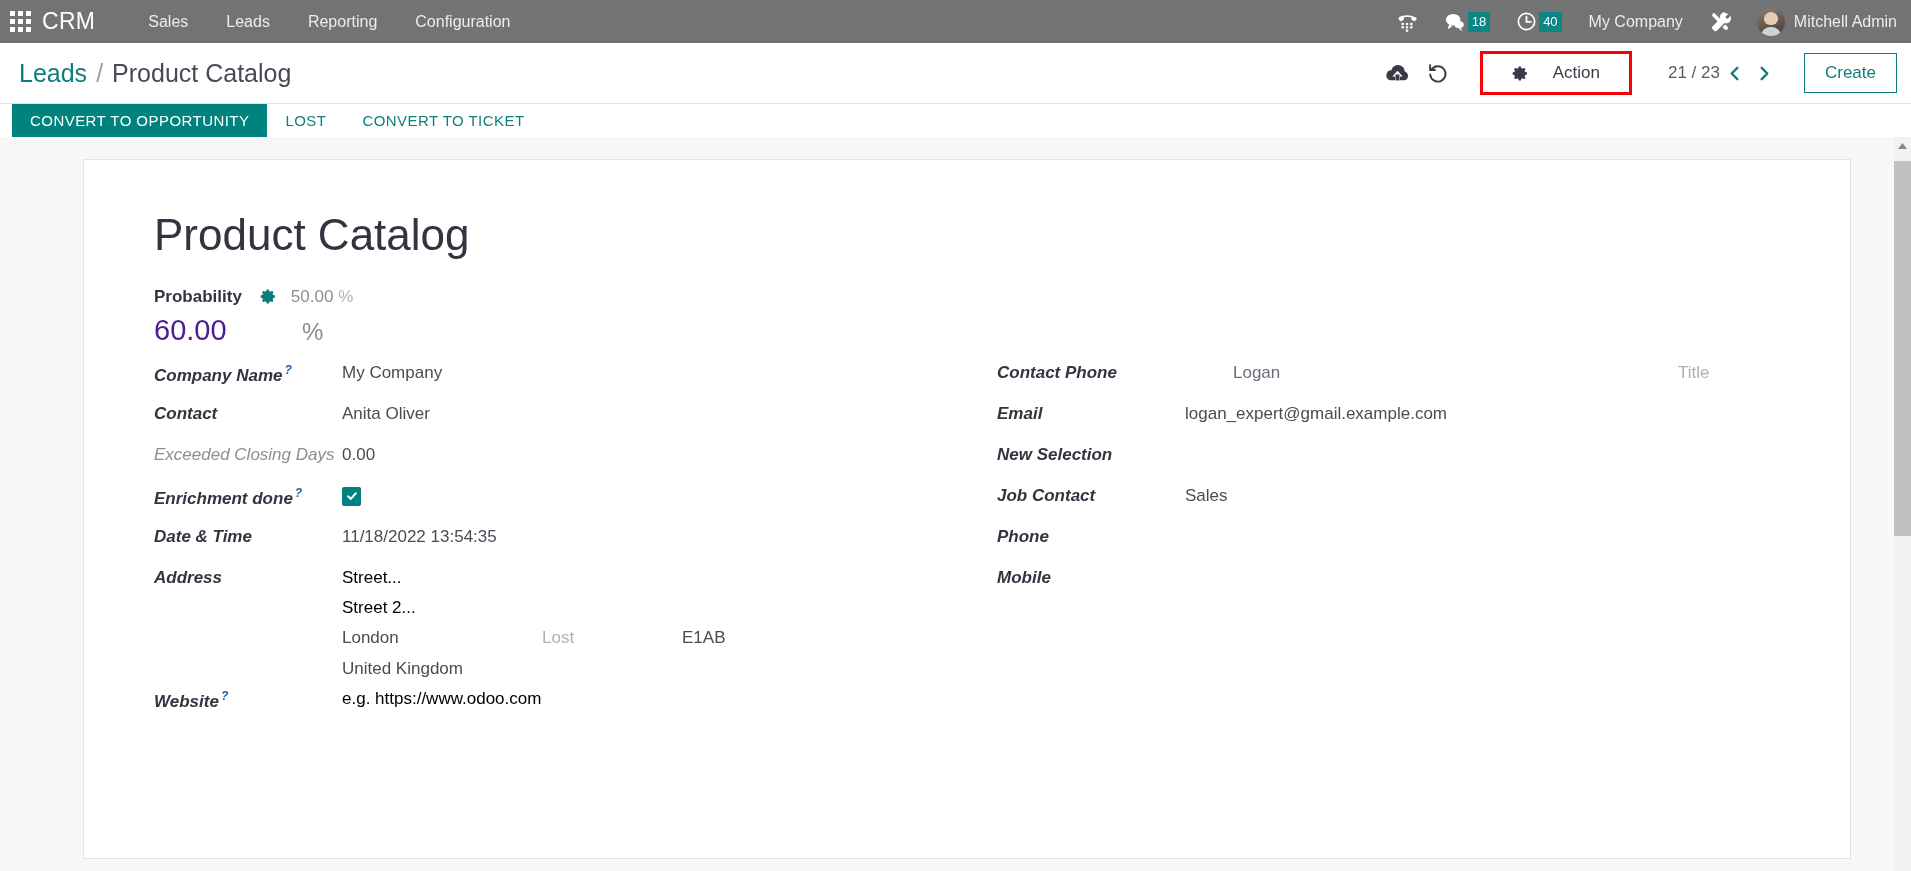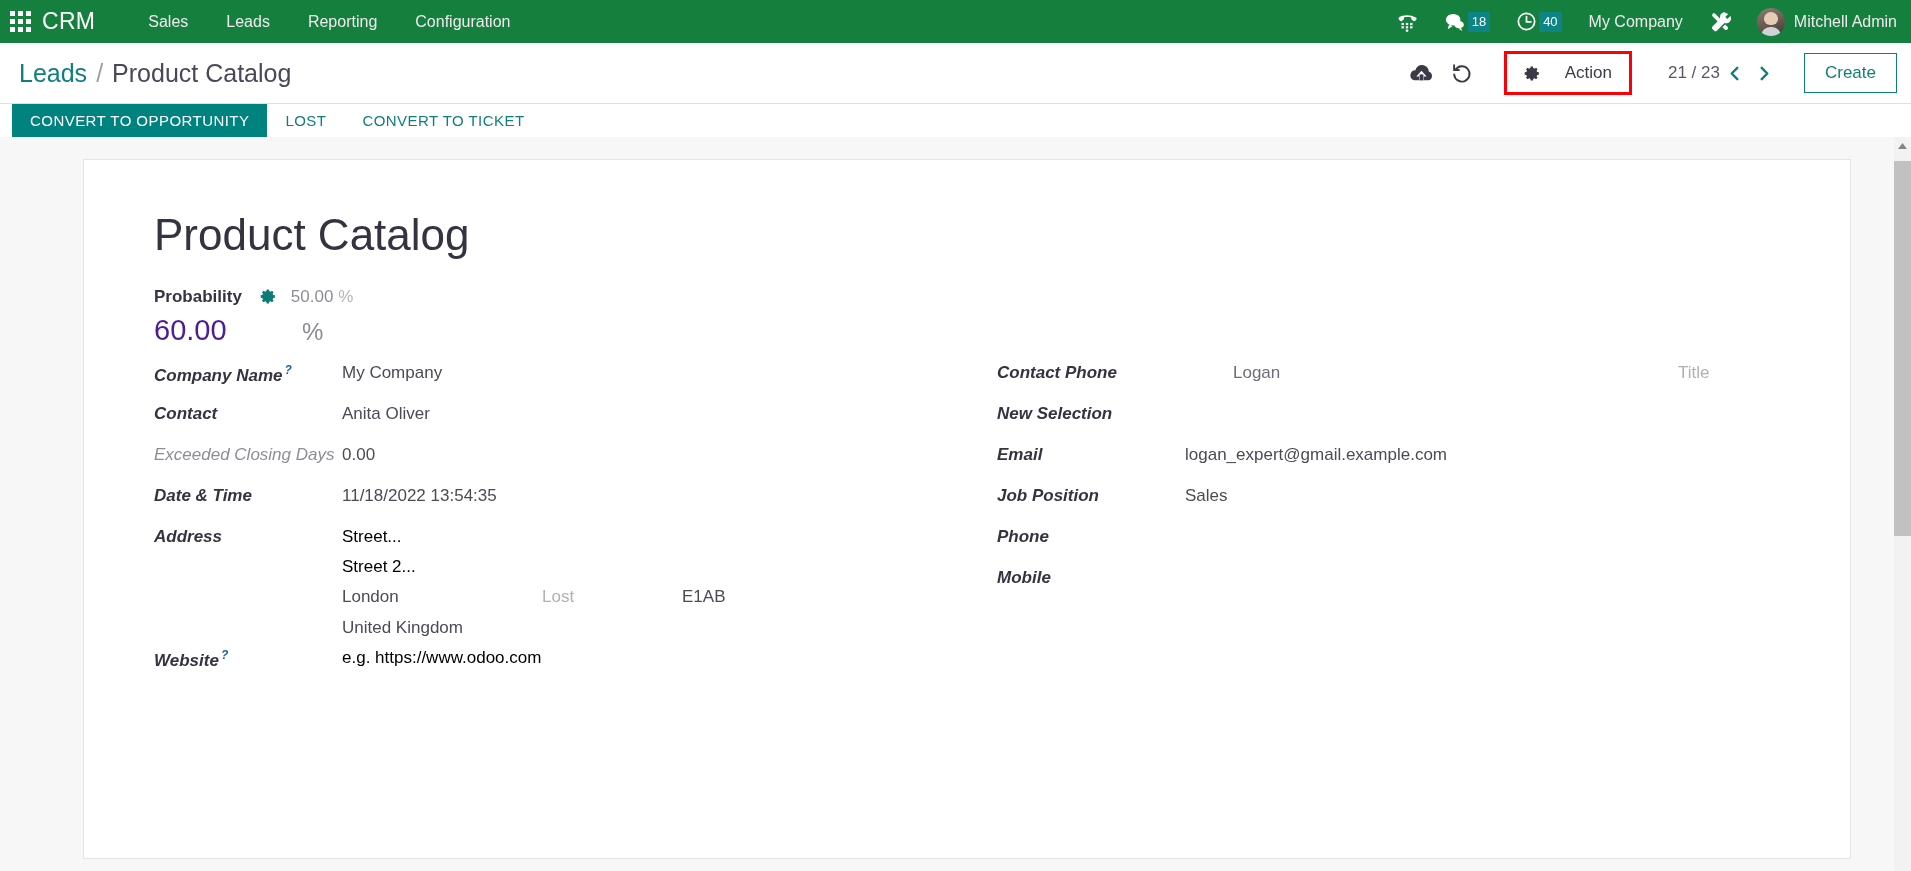--- a/index.html
+++ b/index.html
@@ -10,21 +10,21 @@
     overflow: hidden;
     background: #ffffff;
     font-family: "Liberation Sans", sans-serif;
     -webkit-font-smoothing: antialiased;
   }
 
   
   .navbar {
     position: absolute; top: 0; left: 0;
     width: 1911px; height: 43px;
-    background: #15803d;
+    background: #737373;
     display: flex; align-items: center;
     color: #ffffff;
     z-index: 40;
   }
   .apps-grid {
     width: 22px; height: 22px;
     margin-left: 10px; margin-right: 10px;
     display: grid;
     grid-template-columns: repeat(3, 5px);
     grid-template-rows: repeat(3, 5px);
@@ -114,21 +114,21 @@
     margin-left: 22px; margin-right: 10px;
     padding: 4px; 
   }
   .action-highlight {
     position: absolute; inset: 0;
     border: 3px solid #fb0007;
     pointer-events: none;
   }
   .action-btn {
     display: flex; align-items: center; gap: 24px;
-    padding: 8px 16px;
+    padding: 8px 28px;
     font-size: 17px; color: #3c3a46;
     background: #ffffff; border: none; cursor: pointer;
     font-family: "Liberation Sans", sans-serif;
   }
   .pager {
     display: flex; align-items: center; margin-left: 26px; color: #555160;
   }
   .pager-count { font-size: 17px; color: #5a5766; white-space: nowrap; }
   .pager-btn {
     width: 30px; height: 34px; display: flex; align-items: center; justify-content: center;
@@ -430,20 +430,30 @@
         <div class="frow">
           <div class="flabel">Contact</div>
           <div class="fvalue">Anita Oliver</div>
         </div>
 
         <div class="frow">
           <div class="flabel muted">Exceeded Closing Days</div>
           <div class="fvalue">0.00</div>
         </div>
 
+        <div class="frow">
+          <div class="flabel"><span>Enrichment done</span><span class="q">?</span></div>
+          <div style="flex:1;">
+            <span class="checkbox">
+              <svg width="12" height="12" viewBox="0 0 14 14" fill="none" stroke="#ffffff" stroke-width="2.4" stroke-linecap="round" stroke-linejoin="round" aria-hidden="true">
+                <path d="M2.5 7.4 5.6 10.4 11.5 3.8"></path>
+              </svg>
+            </span>
+          </div>
+        </div>
 
         <div class="frow">
           <div class="flabel">Date &amp; Time</div>
           <div class="fvalue">11/18/2022 13:54:35</div>
         </div>
 
         <div class="frow">
           <div class="flabel">Address</div>
           <div style="flex:1;">
             <div class="fvalue ph">Street...</div>
@@ -470,31 +480,31 @@
 
         <div class="frow">
           <div class="flabel">Contact Phone</div>
           <div class="contact-name-row">
             <span class="cn-main">Logan</span>
             <span class="cn-title">Title</span>
           </div>
         </div>
 
         <div class="frow">
+          <div class="flabel">Email</div>
+          <div class="fvalue">logan_expert@gmail.example.com</div>
+        </div>
+
+        <div class="frow">
           <div class="flabel">New Selection</div>
           <div class="fvalue"></div>
         </div>
 
         <div class="frow">
-          <div class="flabel">Email</div>
-          <div class="fvalue">logan_expert@gmail.example.com</div>
-        </div>
-
-        <div class="frow">
-          <div class="flabel">Job Position</div>
+          <div class="flabel">Job Contact</div>
           <div class="fvalue">Sales</div>
         </div>
 
         <div class="frow">
           <div class="flabel">Phone</div>
           <div class="fvalue"></div>
         </div>
 
         <div class="frow">
           <div class="flabel">Mobile</div>

